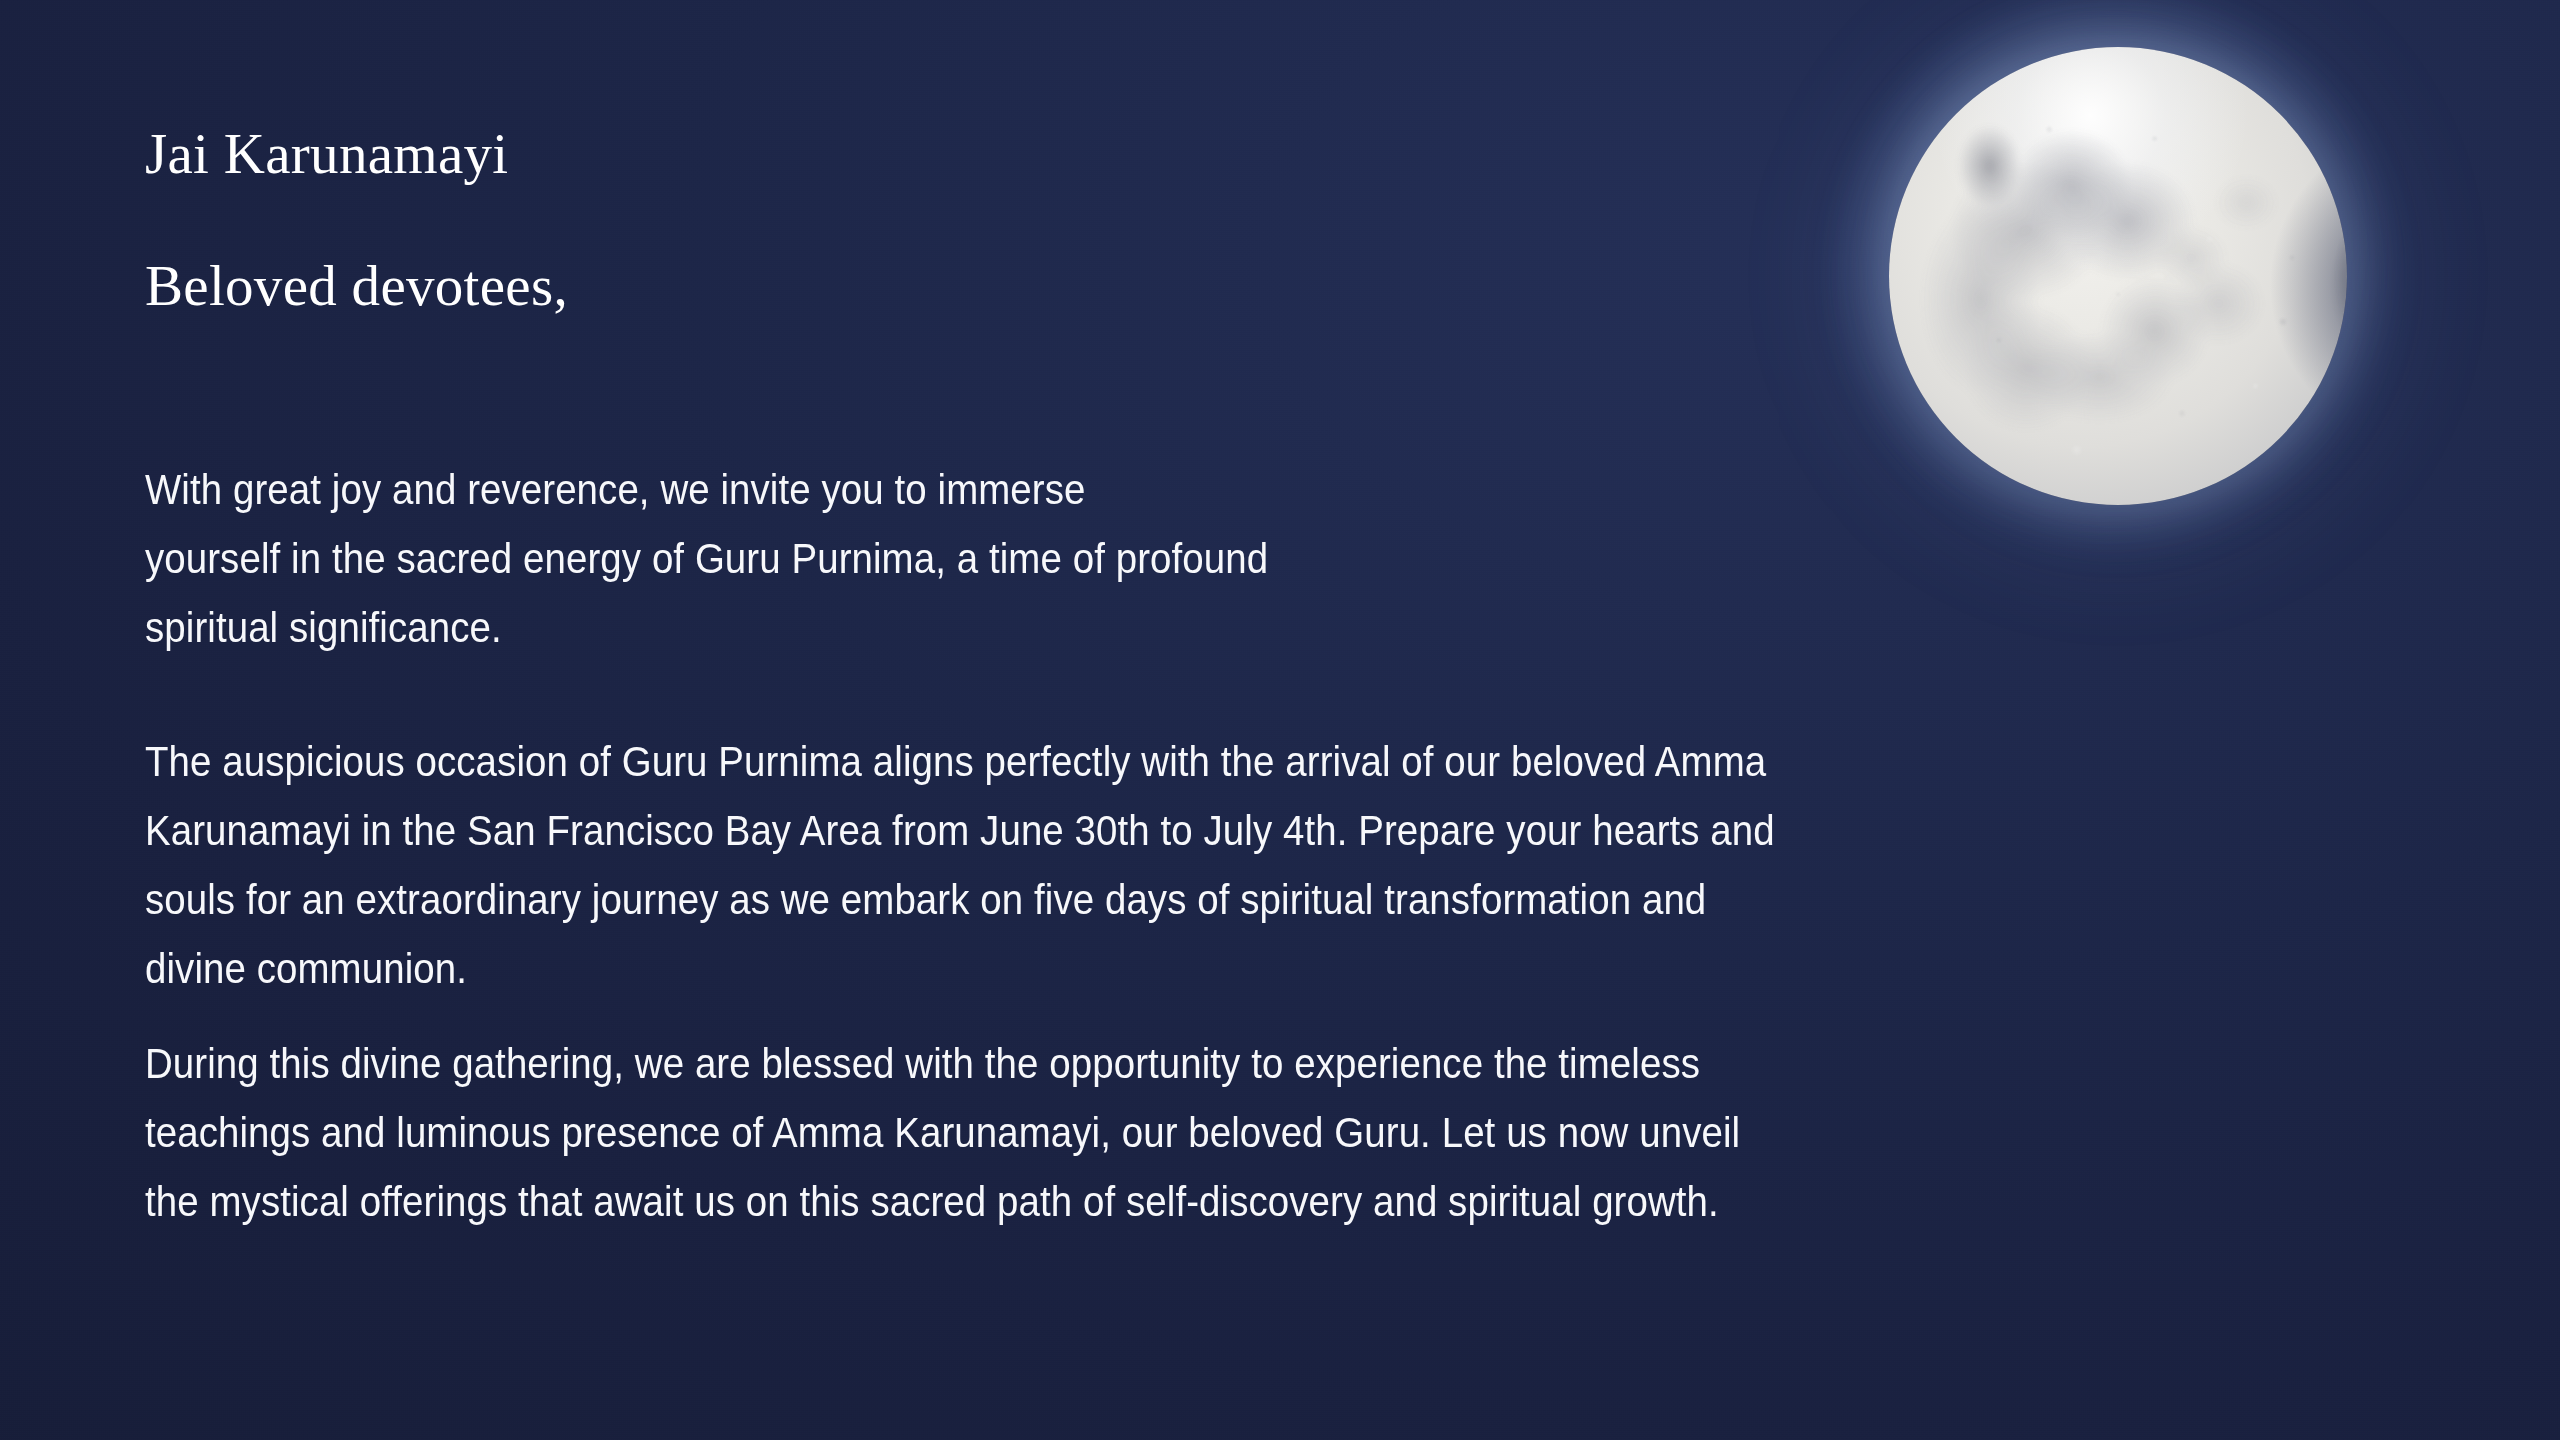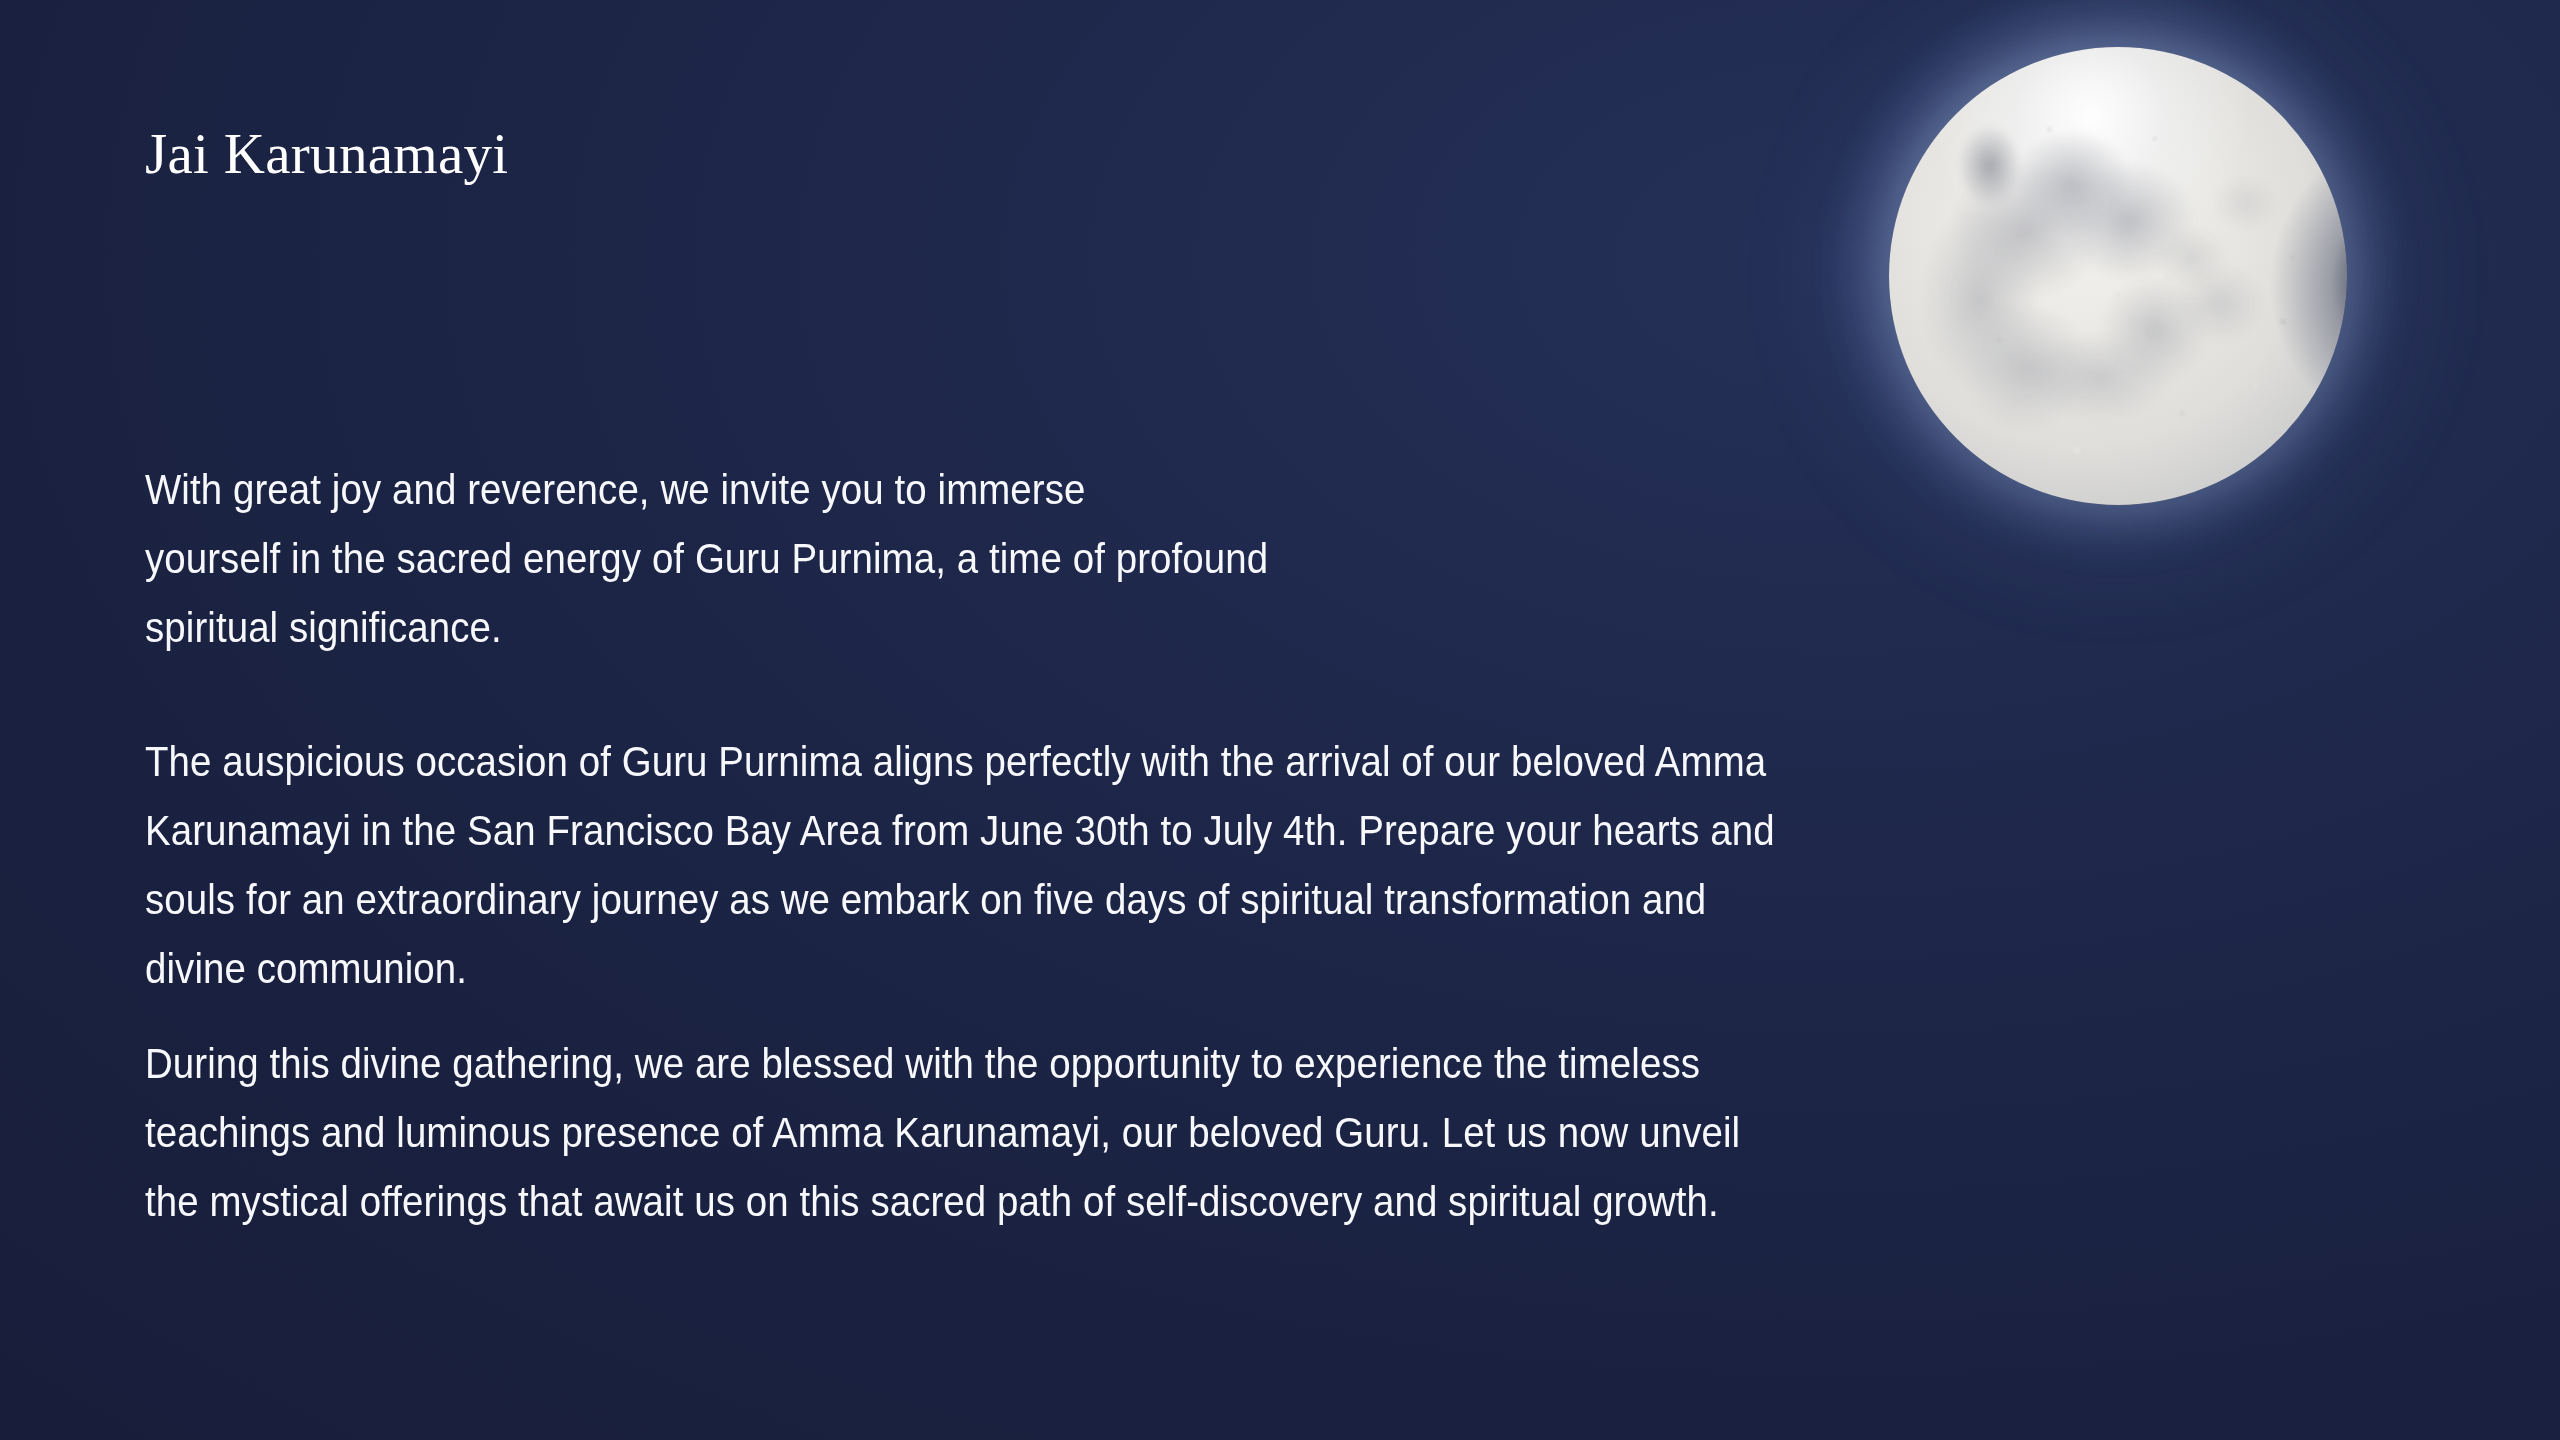--- a/index.html
+++ b/index.html
@@ -198,20 +198,21 @@
       <div id="maria"></div>
       <div id="craters"></div>
       <div id="limb"></div>
     </div>
   </div>
 
   <div id="content">
 
     <div class="heading" id="h-jai">Jai Karunamayi</div>
 
+    <div class="heading" id="h-beloved">Beloved devotees,</div>
 
     <div class="para" id="p-1">With great joy and reverence, we invite you to immerse
 yourself in the sacred energy of Guru Purnima, a time of profound
 spiritual significance.</div>
 
     <div class="para" id="p-2">The auspicious occasion of Guru Purnima aligns perfectly with the arrival of our beloved Amma
 Karunamayi in the San Francisco Bay Area from June 30th to July 4th. Prepare your hearts and
 souls for an extraordinary journey as we embark on five days of spiritual transformation and
 divine communion.</div>
 

